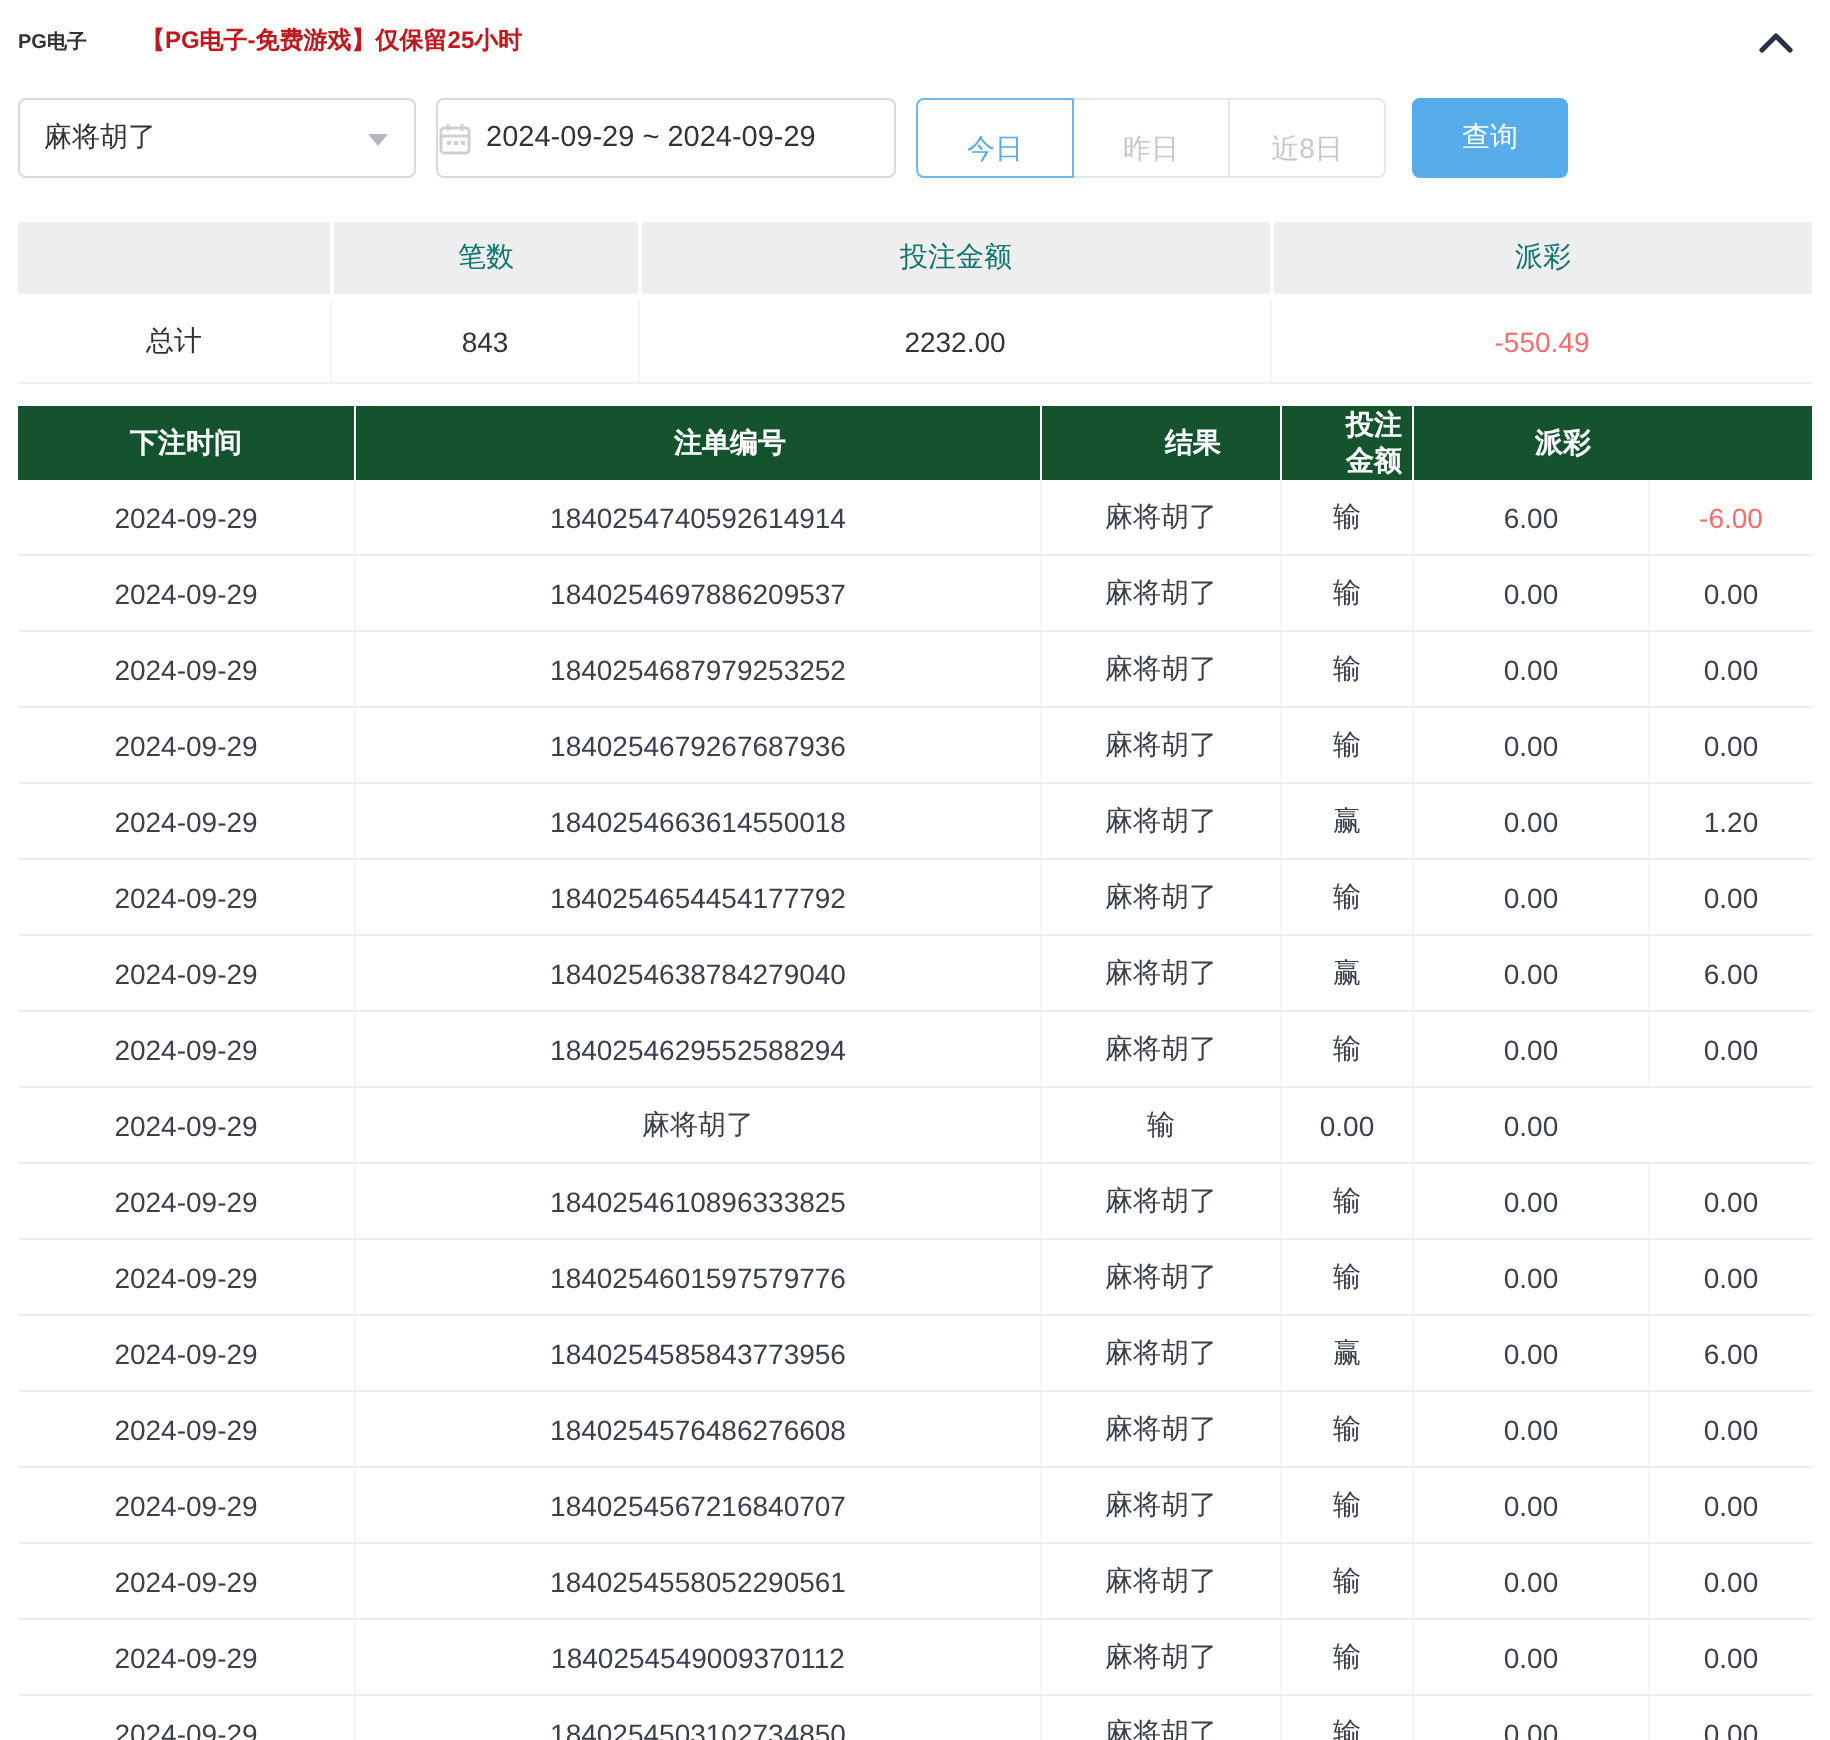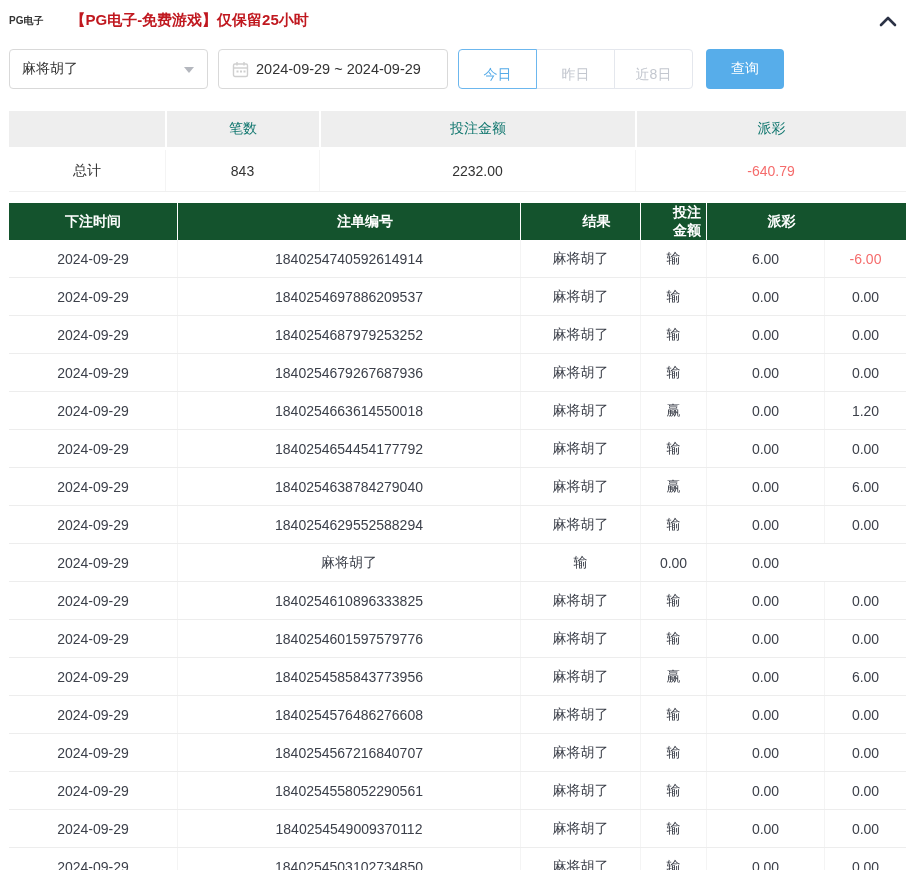--- a/index.html
+++ b/index.html
@@ -6,35 +6,35 @@
   html,body { margin:0; padding:0; }
   body {
     width:915px; height:870px; overflow:hidden;
     background:#fff; color:#333;
     font-family:"Liberation Sans", sans-serif;
     font-size:14px;
   }
   
   .topbar { display:flex; align-items:center; padding:11px 14px 0 9px; height:30px; }
   .title  { font-size:10px; font-weight:bold; color:#333; }
-  .notice { font-size:15px; font-weight:bold; color:#c0181f; margin-left:27px; }
+  .notice { font-size:12px; font-weight:bold; color:#c0181f; margin-left:27px; }
   .collapse-btn { margin-left:auto; background:none; border:none; padding:2px; cursor:pointer; line-height:0; }
   
   .filters { display:flex; align-items:center; margin:19px 9px 0 9px; height:40px; }
   .select {
     position:relative; width:199px; height:40px; border:1px solid #d9d9d9; border-radius:4px;
     display:flex; align-items:center; padding:0 26px 0 12px; color:#333; background:#fff; cursor:pointer;
   }
   .caret-down {
     position:absolute; right:13px; top:17px; width:0; height:0;
     border-left:5px solid transparent; border-right:5px solid transparent; border-top:6px solid #b4b7be;
   }
   .datepicker {
     margin-left:10px; width:230px; height:40px; border:1px solid #d9d9d9; border-radius:4px;
-    display:flex; align-items:center; padding:0 13px; color:#333; background:#fff; cursor:pointer; font-size:14.5px;
+    display:flex; align-items:center; padding:0 0; color:#333; background:#fff; cursor:pointer; font-size:14.5px;
   }
   .cal-icon { margin-right:7px; line-height:0; }
   .btn-group { display:flex; margin-left:10px; }
   .qbtn {
     width:79px; height:40px; background:#fff; border:1px solid #e4e7ed; color:#c3c7cf;
     font-size:14px; font-family:inherit; cursor:pointer; padding:16px;
   }
   .qbtn:not(:first-child){ margin-left:-1px; }
   .qbtn:first-child { border-radius:4px 0 0 4px; }
   .qbtn:last-child  { border-radius:0 4px 4px 0; }
@@ -113,21 +113,21 @@
   <div class="sum-head">
     <div class="cell"></div>
     <div class="cell">笔数</div>
     <div class="cell">投注金额</div>
     <div class="cell">派彩</div>
   </div>
   <div class="sum-body">
     <div class="cell">总计</div>
     <div class="cell">843</div>
     <div class="cell">2232.00</div>
-    <div class="cell neg">-640.79</div>
+    <div class="cell neg">-550.49</div>
   </div>
 </div>
 
 <div class="tbl">
   <div class="tbl-head">
     <div class="cell">下注时间</div>
     <div class="cell">注单编号</div>
     <div class="cell">结果</div>
     <div class="cell">投注金额</div>
     <div class="cell">派彩</div>

